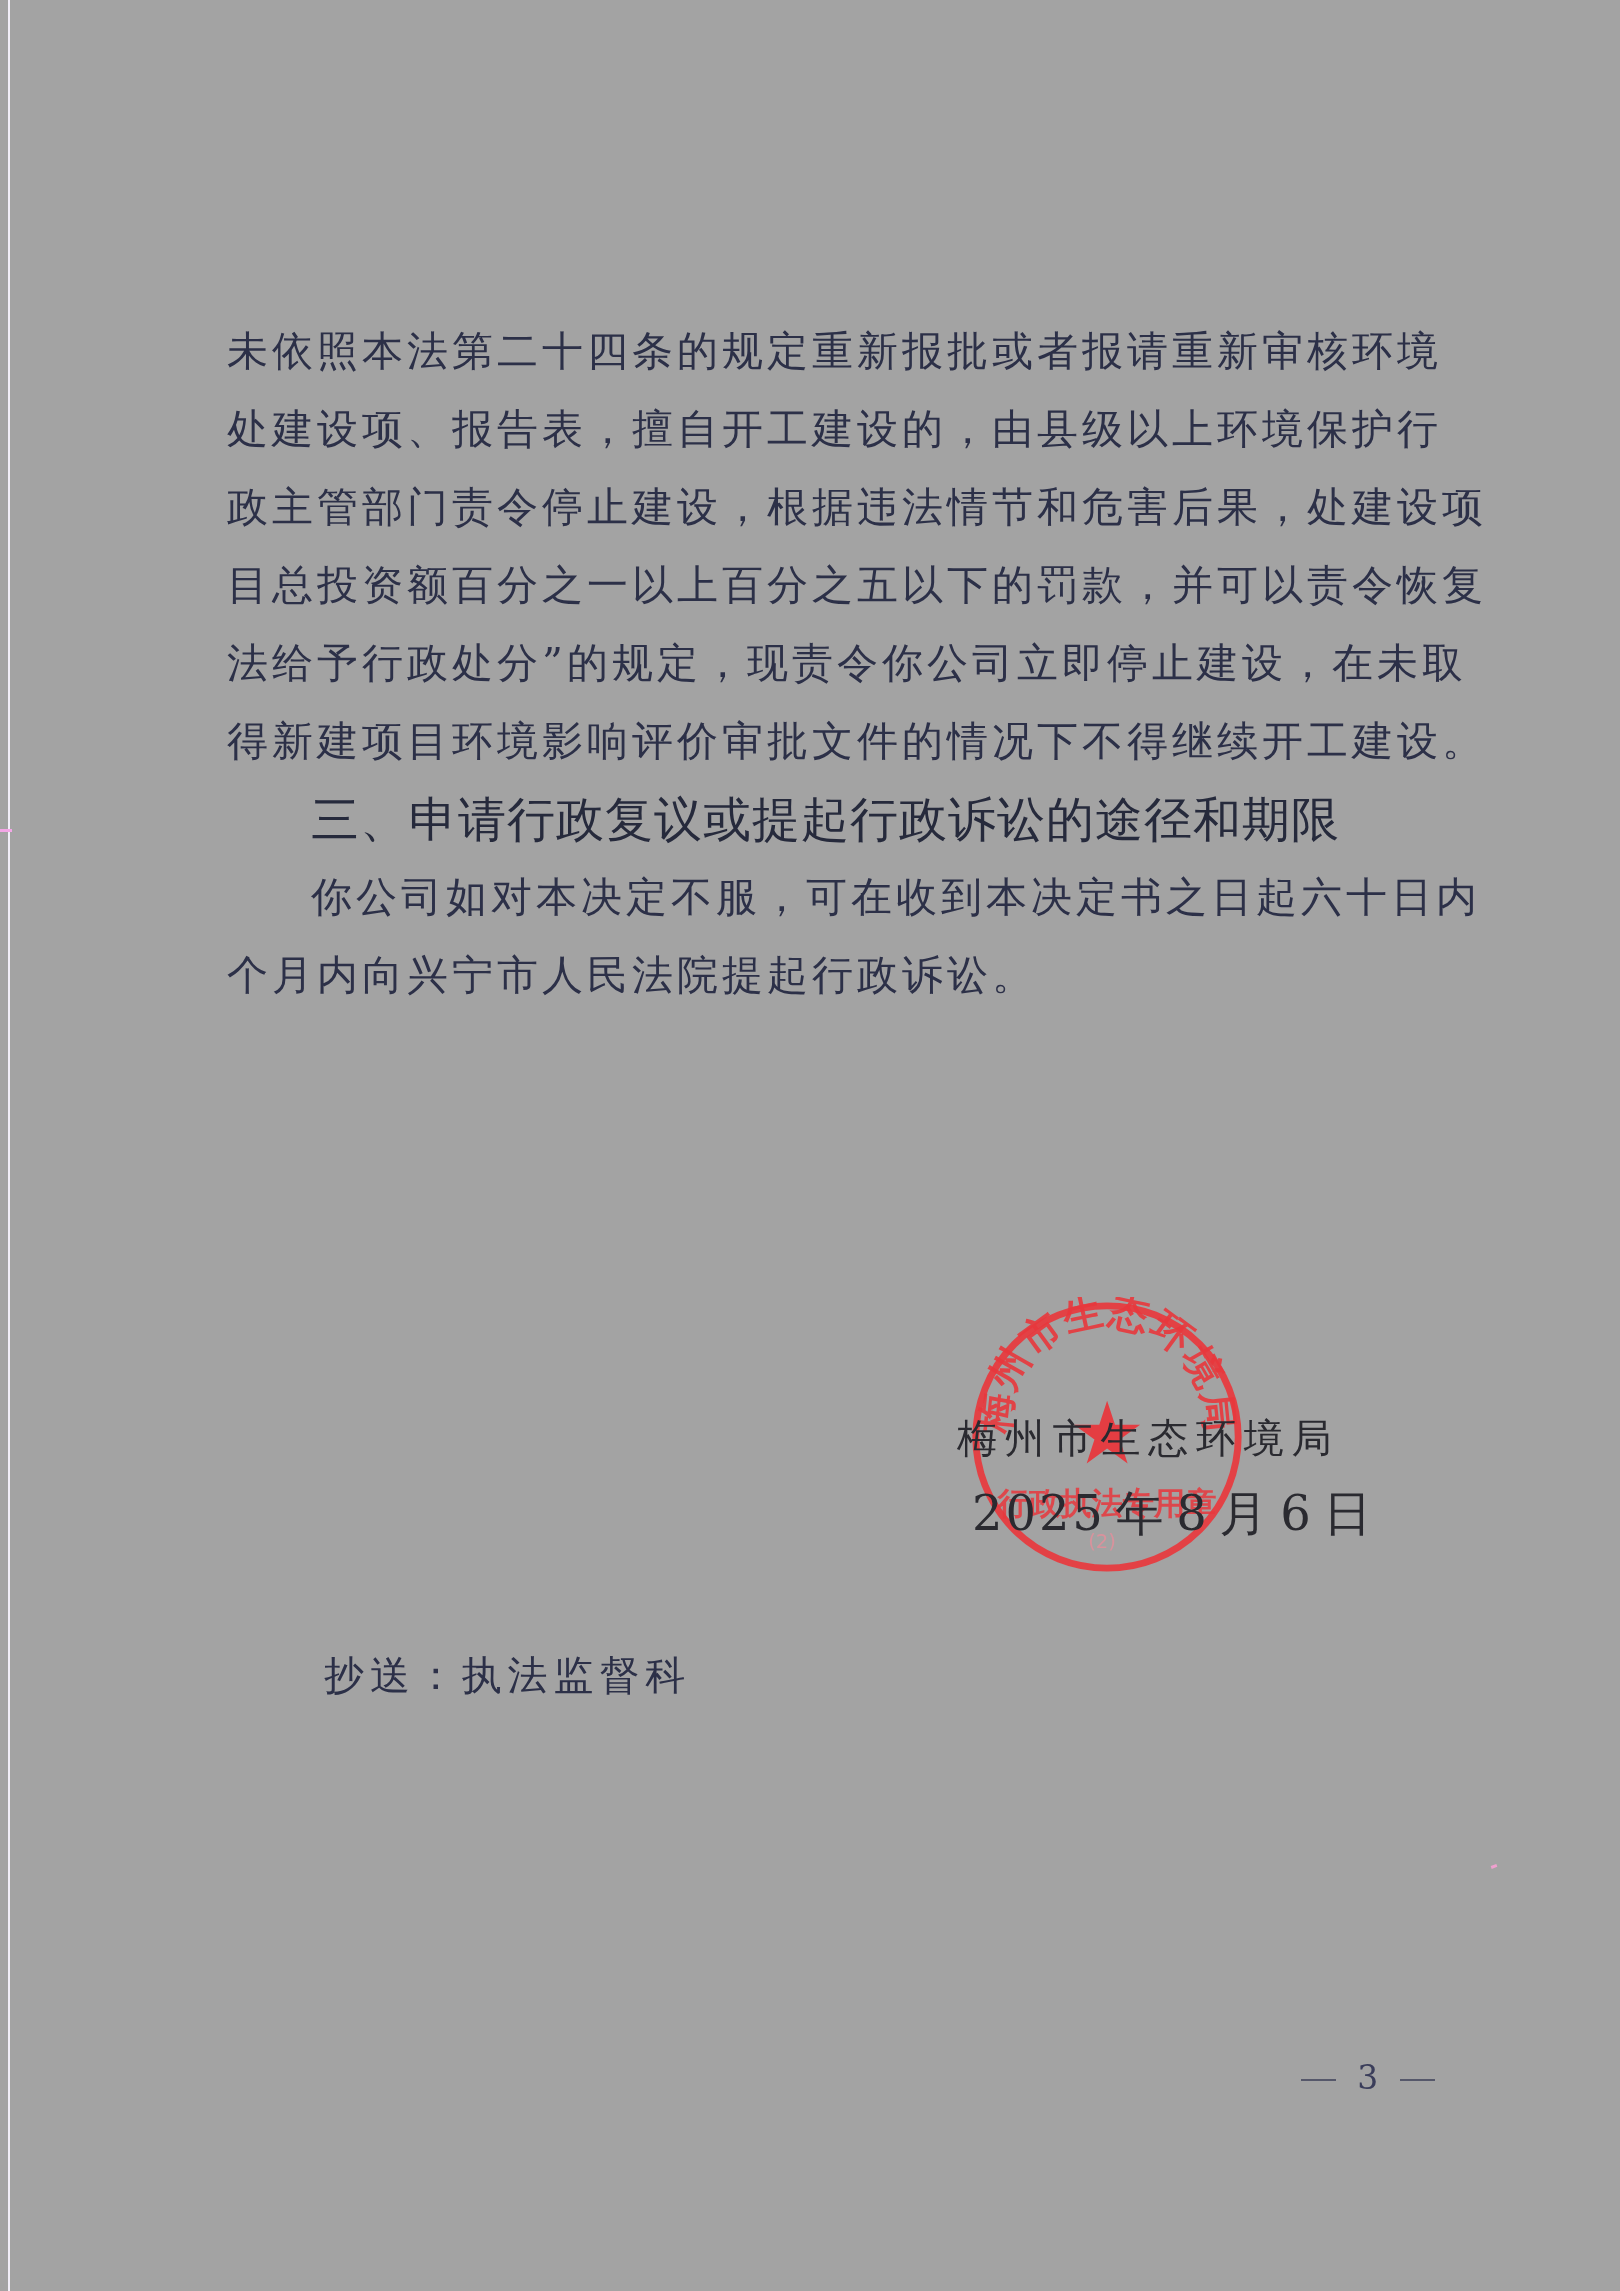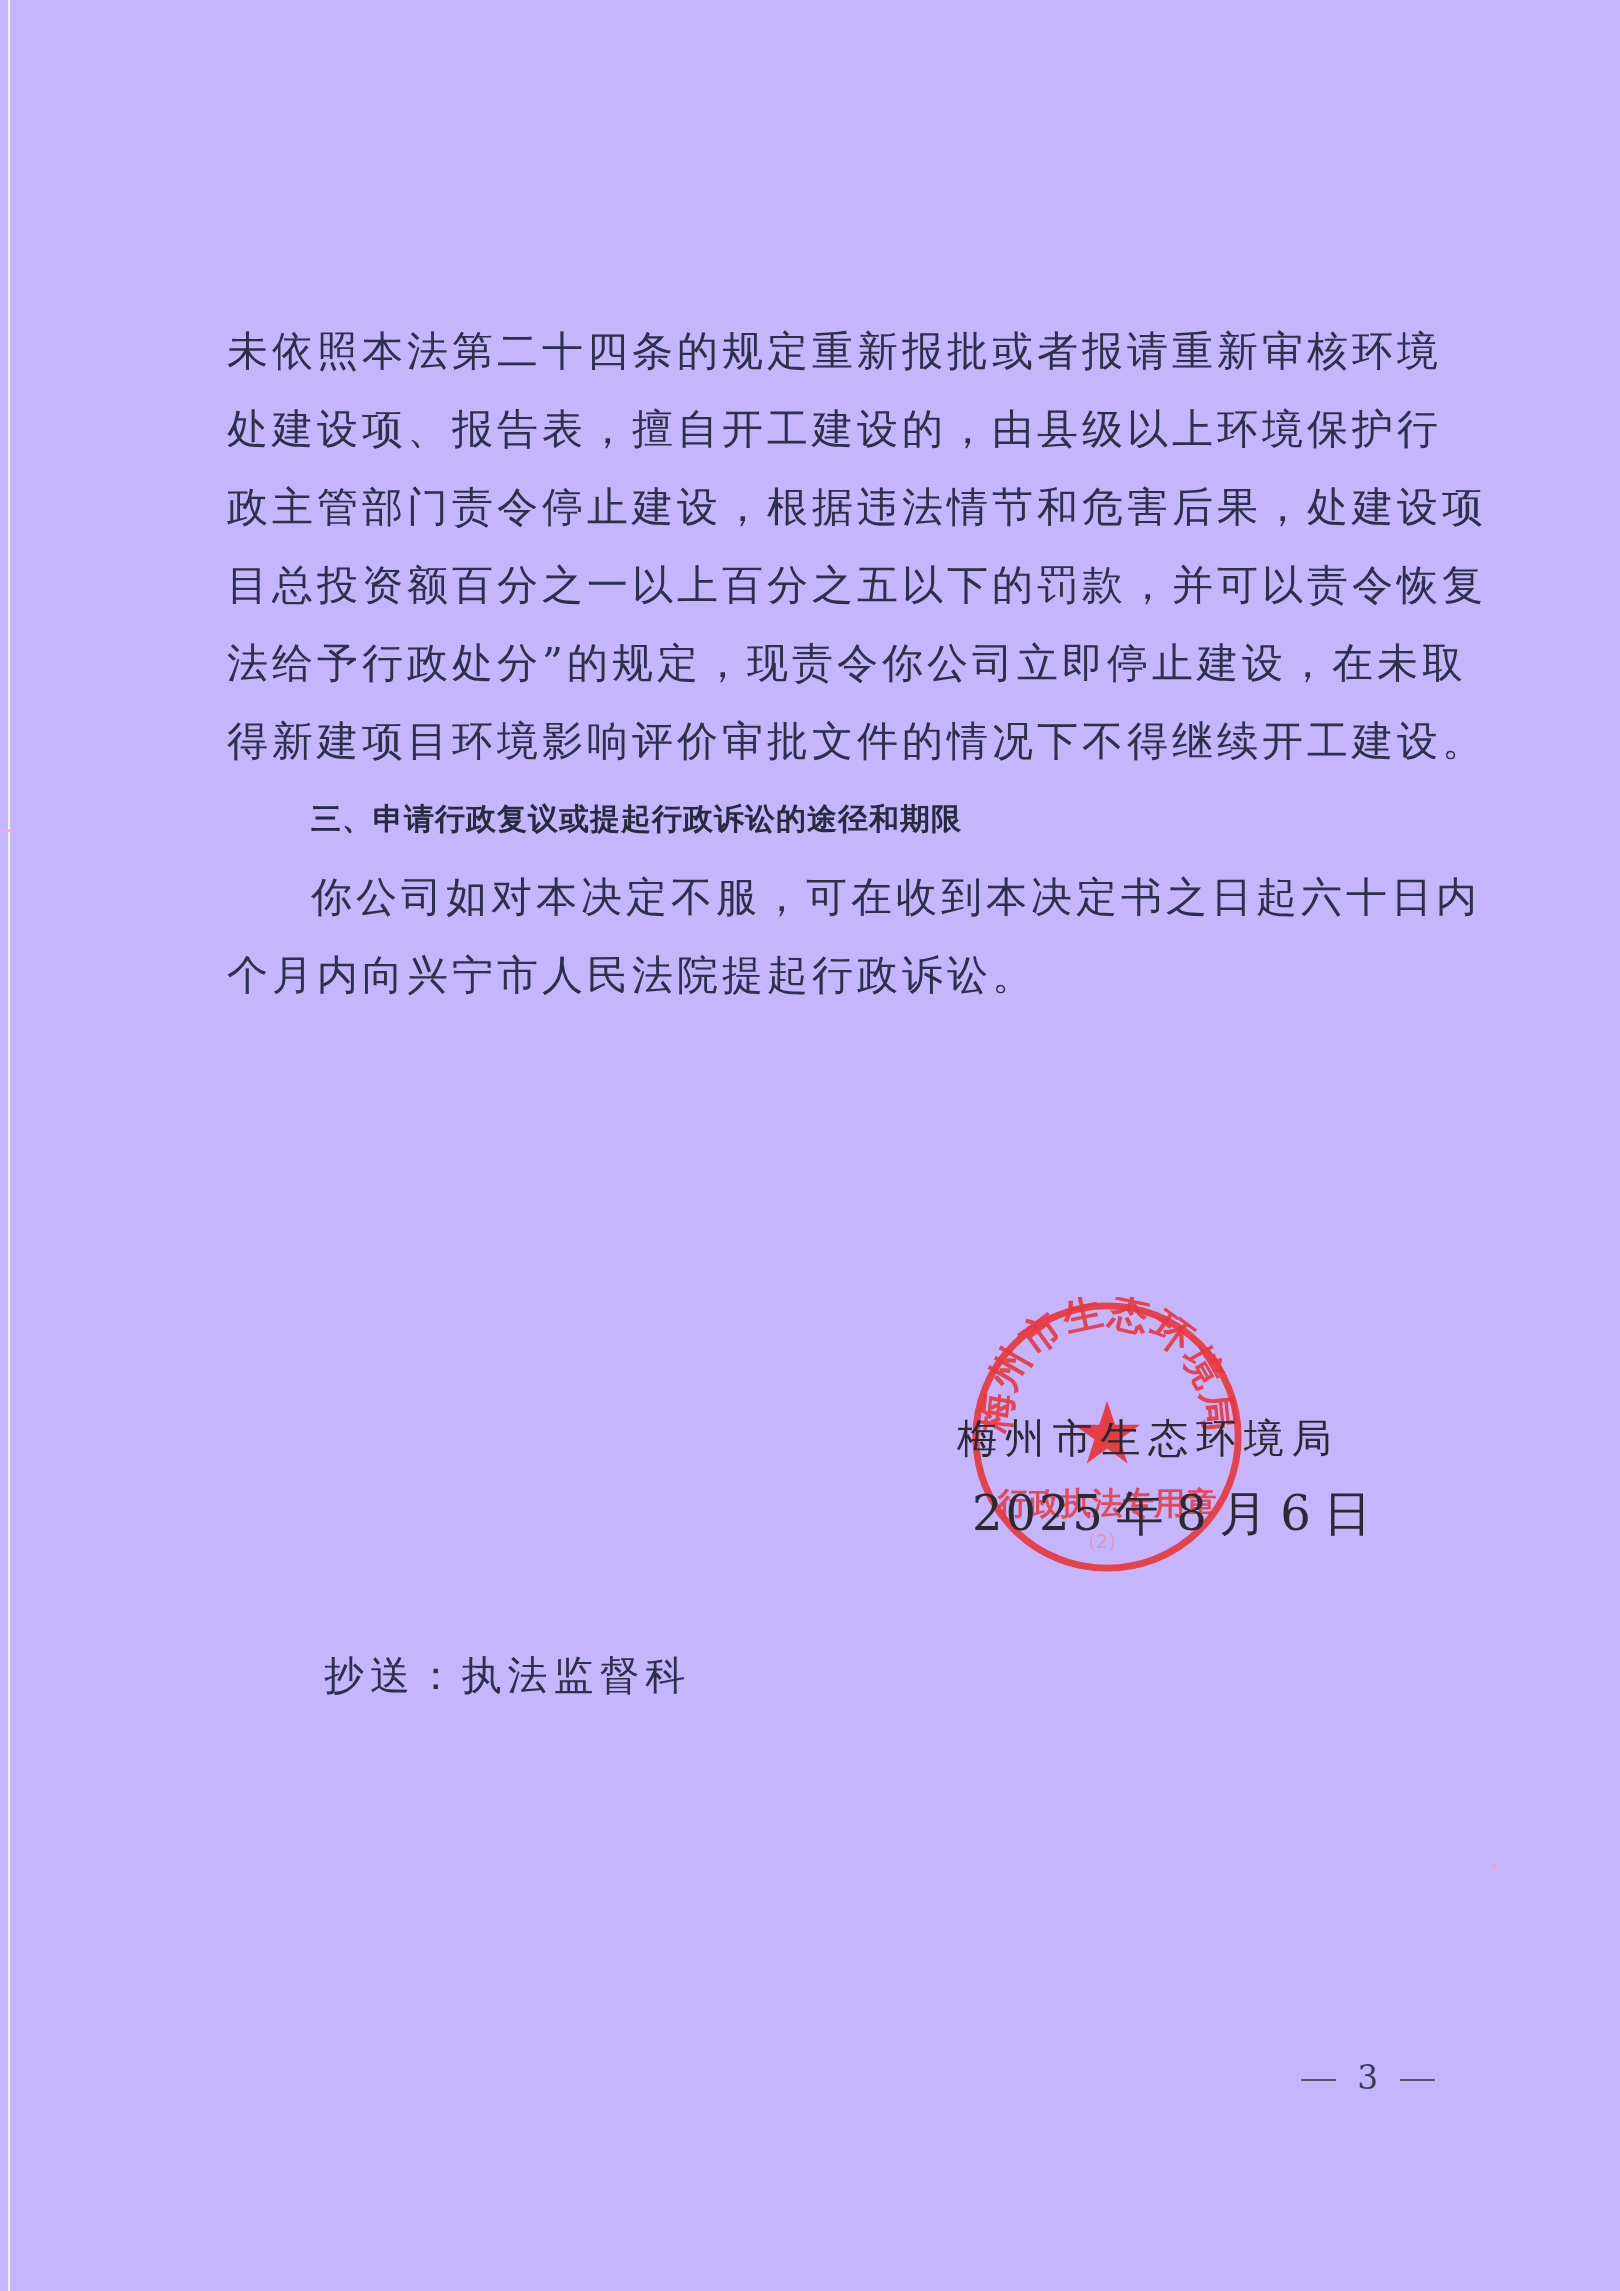--- a/index.html
+++ b/index.html
@@ -13,21 +13,21 @@
       position: relative;
       overflow: hidden;
       font-family: "DejaVu Serif", "Liberation Serif", serif;
       color: #2a2f45;
     }
     .page {
       position: absolute;
       left: 0; top: 0;
       width: 1620px;
       height: 2292px;
-      background: #c4b5fd;
+      background: #a3a3a3;
     }
     .scan-edge {
       position: absolute;
       left: 7.8px;
       top: 0;
       width: 2px;
       height: 2292px;
       background: #f1eef8;
     }
     .scan-mark-left {
@@ -60,23 +60,23 @@
       letter-spacing: 4px;
       white-space: nowrap;
       color: #2c3048;
     }
     .line.indent {
       padding-left: 84px;
     }
     .heading {
       height: 78px;
       line-height: 78px;
-      font-size: 30px;
+      font-size: 48px;
       font-family: "DejaVu Sans", "Liberation Sans", sans-serif;
-      font-weight: bold;
+      font-weight: normal;
       letter-spacing: 1px;
       padding-left: 84px;
       white-space: nowrap;
       color: #262a3c;
     }
 
     .seal {
       position: absolute;
       left: 967px;
       top: 1297px;

